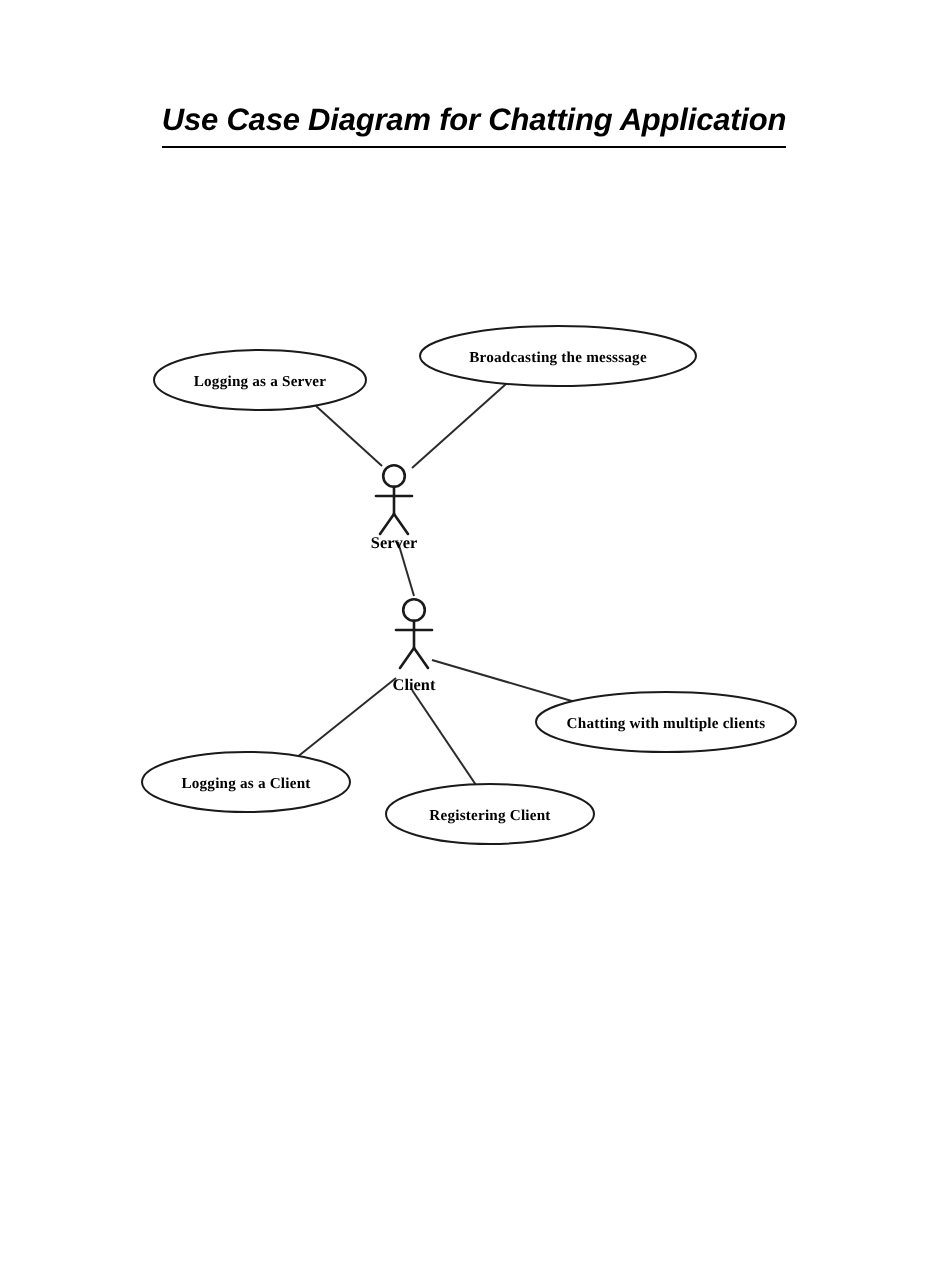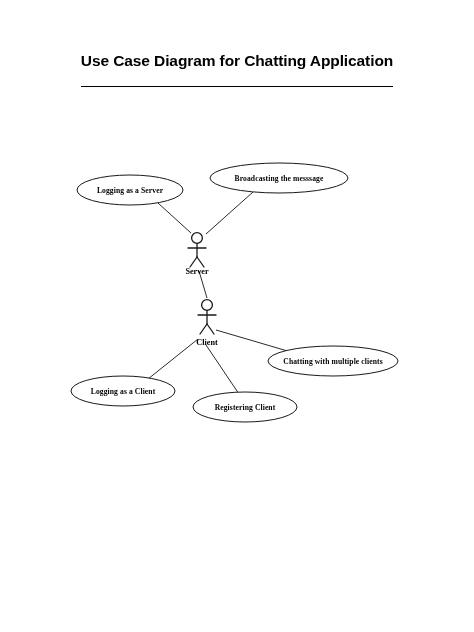--- a/index.html
+++ b/index.html
@@ -28,21 +28,22 @@
     width: 474px;
     text-align: center;
     font-family: "Liberation Sans", sans-serif;
     font-size: 15.5px;
     font-weight: bold;
     color: #000000;
     letter-spacing: -0.1px;
   }
   #diagram-title span {
     border-bottom: 1.6px solid #000000;
-    padding-bottom: 17px;
+    padding-bottom: 4px;
+    font-style: italic;
   }
   #canvas {
     position: absolute;
     top: 0;
     left: 0;
     width: 474px;
     height: 632px;
   }
   .uc-label {
     font-family: "Liberation Serif", serif;

